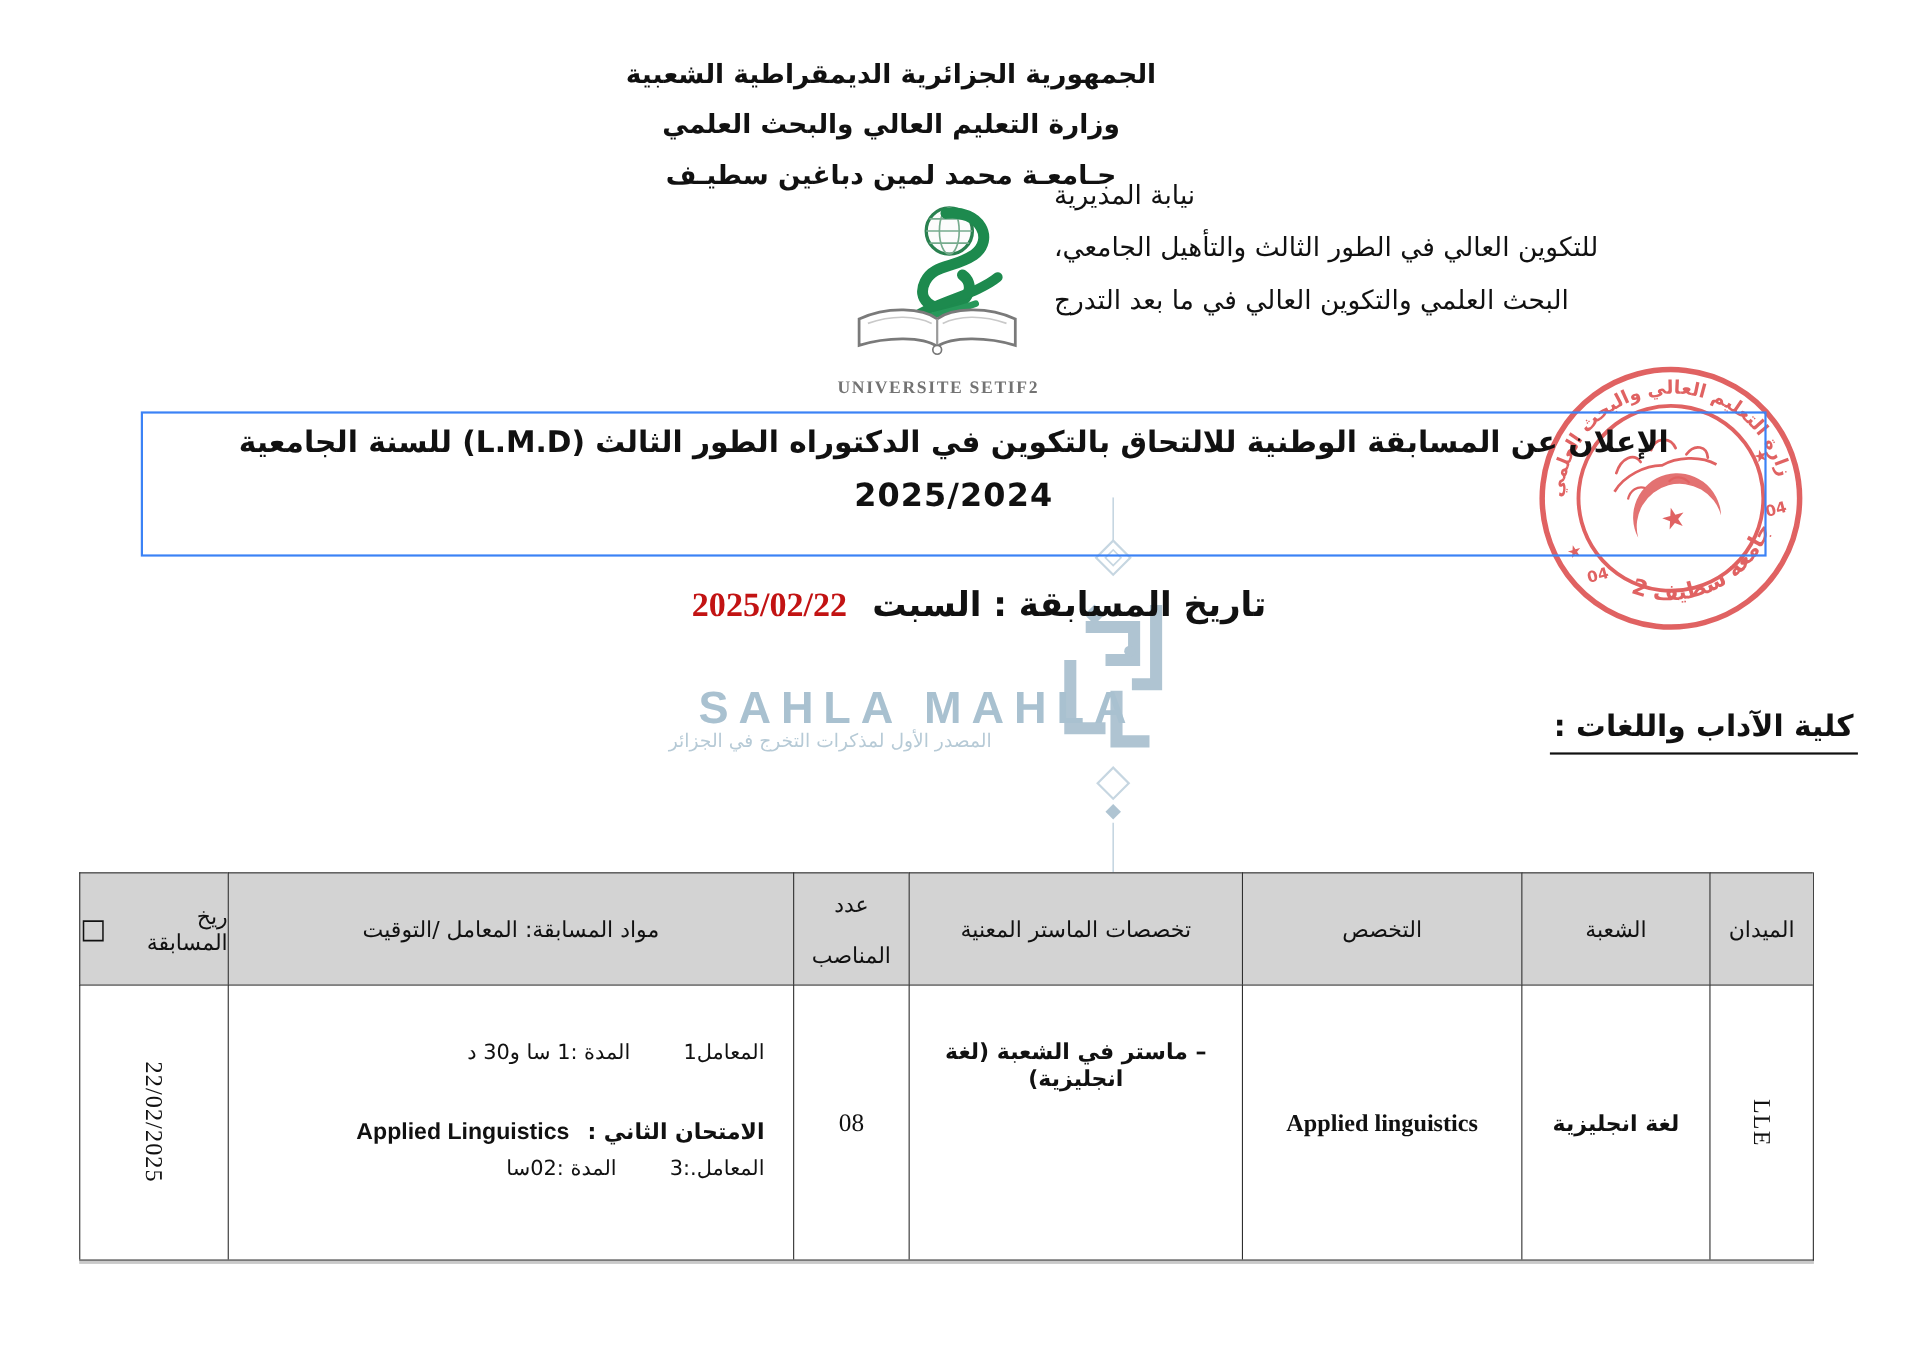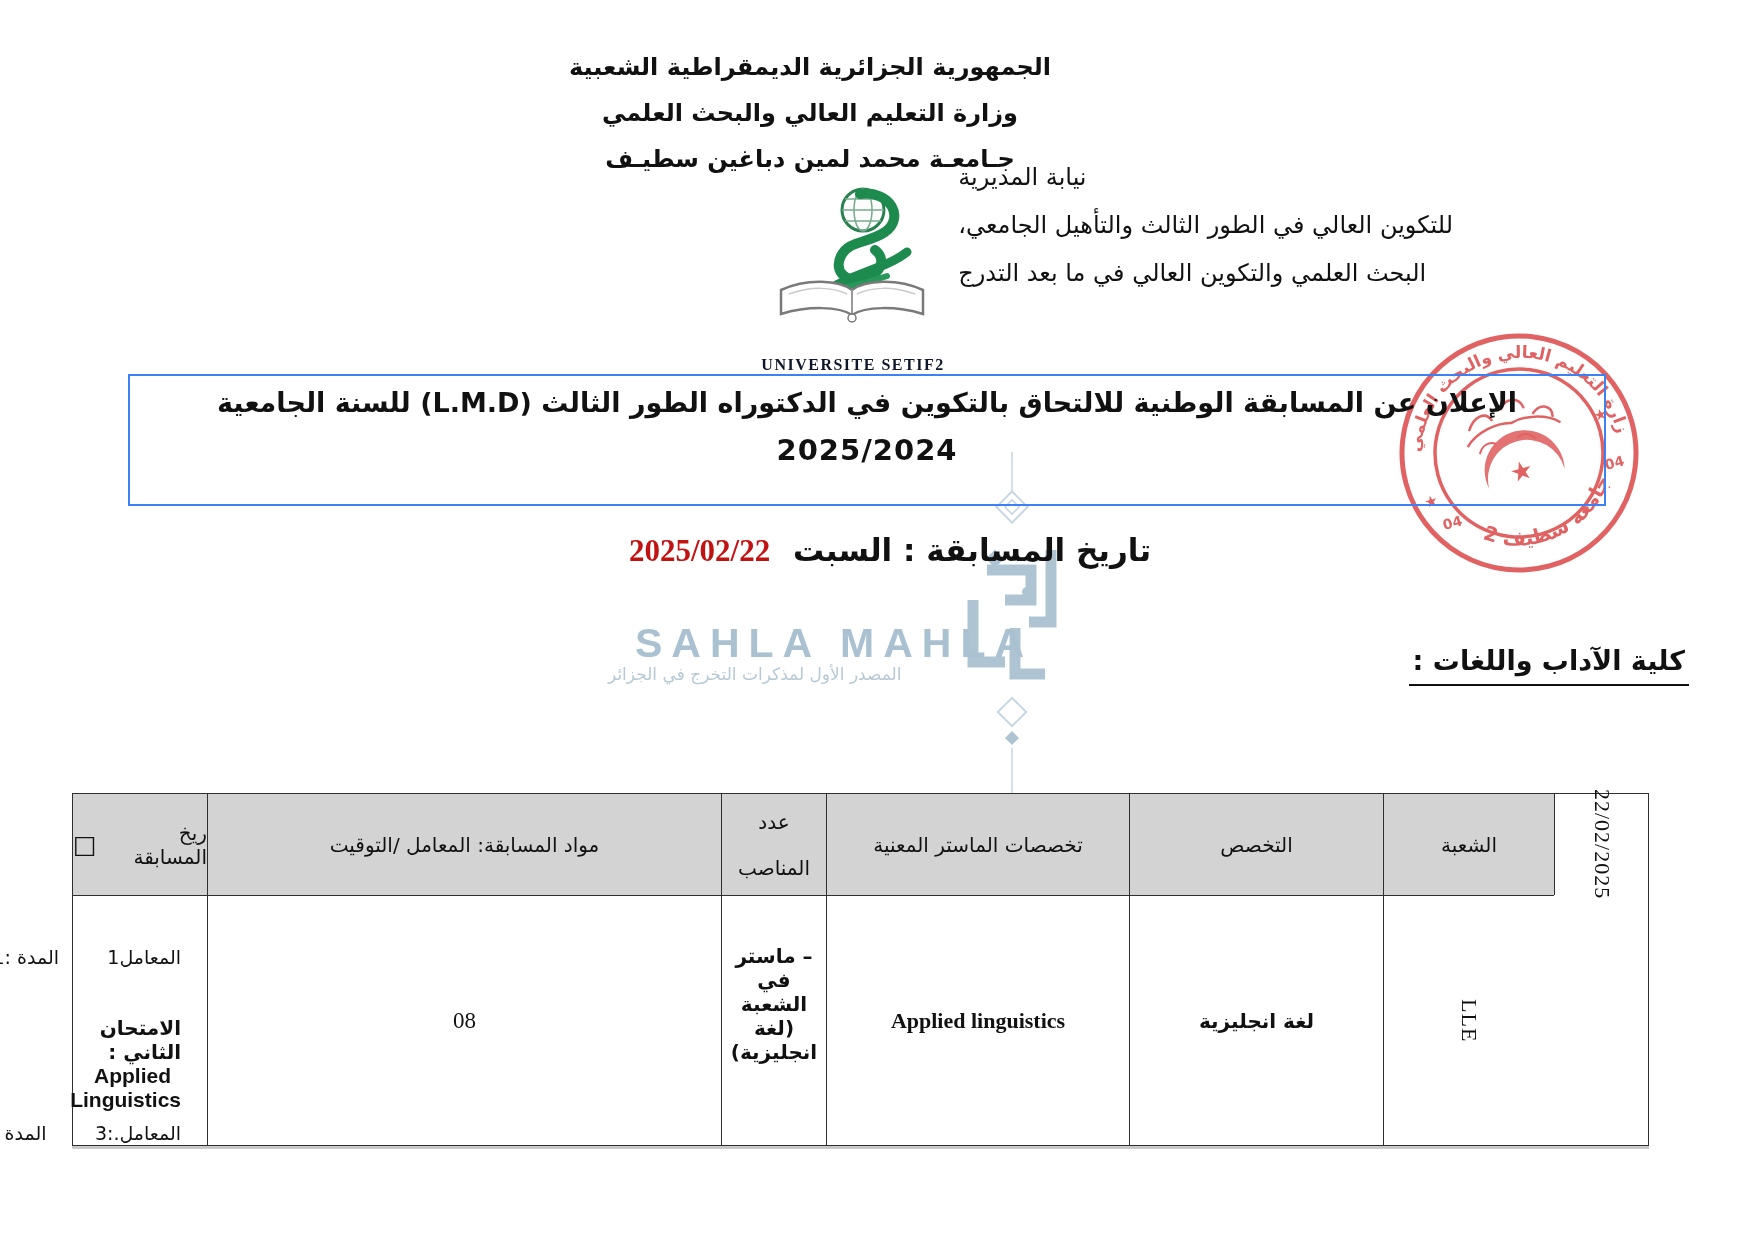--- a/index.html
+++ b/index.html
@@ -14,21 +14,21 @@
   .letterhead{top:44px;left:430px;width:760px;text-align:center;
     font-size:24px;font-weight:bold;line-height:46px;direction:rtl;}
 
   
   .directorate{top:153px;right:300px;text-align:left;direction:rtl;
     font-size:24px;font-weight:normal;line-height:48px;}
 
   
   .logo-wrap{left:758px;top:180px;width:190px;text-align:center;}
   .logo-caption{font-family:"Liberation Serif",serif;font-weight:bold;
-    font-size:16px;color:#0f172a;letter-spacing:1.5px;margin-top:20px;}
+    font-size:16px;color:#737373;letter-spacing:1.5px;margin-top:8px;}
 
   
   .stamp{left:1393px;top:322px;width:252px;height:262px;z-index:1;opacity:.88;}
 
   
   .title-box{left:128px;top:374px;width:1474px;height:128px;
     border:2px solid #3b82f6;z-index:2;}
   .title-line{margin-top:11px;font-size:27px;font-weight:bold;direction:rtl;
     text-align:center;}
   .year-line{margin-top:15px;font-size:29px;font-weight:bold;text-align:center;
@@ -187,20 +187,21 @@
       </div>
     </div>
     <div class="tc th rtl">مواد المسابقة: المعامل /التوقيت</div>
     <div class="tc th pos-head rtl">
       <div>عدد</div>
       <div>المناصب</div>
     </div>
     <div class="tc th rtl">تخصصات الماستر المعنية</div>
     <div class="tc th rtl">التخصص</div>
     <div class="tc th rtl">الشعبة</div>
+    <div class="tc th rtl">الميدان</div>
 
     <div class="tc">
       <span class="vrl">22/02/2025</span>
     </div>
     <div class="tc exam-cell">
       <div class="exam-detail">المعامل1        المدة :1 سا و30 د</div>
       <div class="exam-gap"></div>
       <div>
         <span class="exam-title">الامتحان الثاني  :</span>
         <span class="exam-latin">Applied Linguistics</span>

